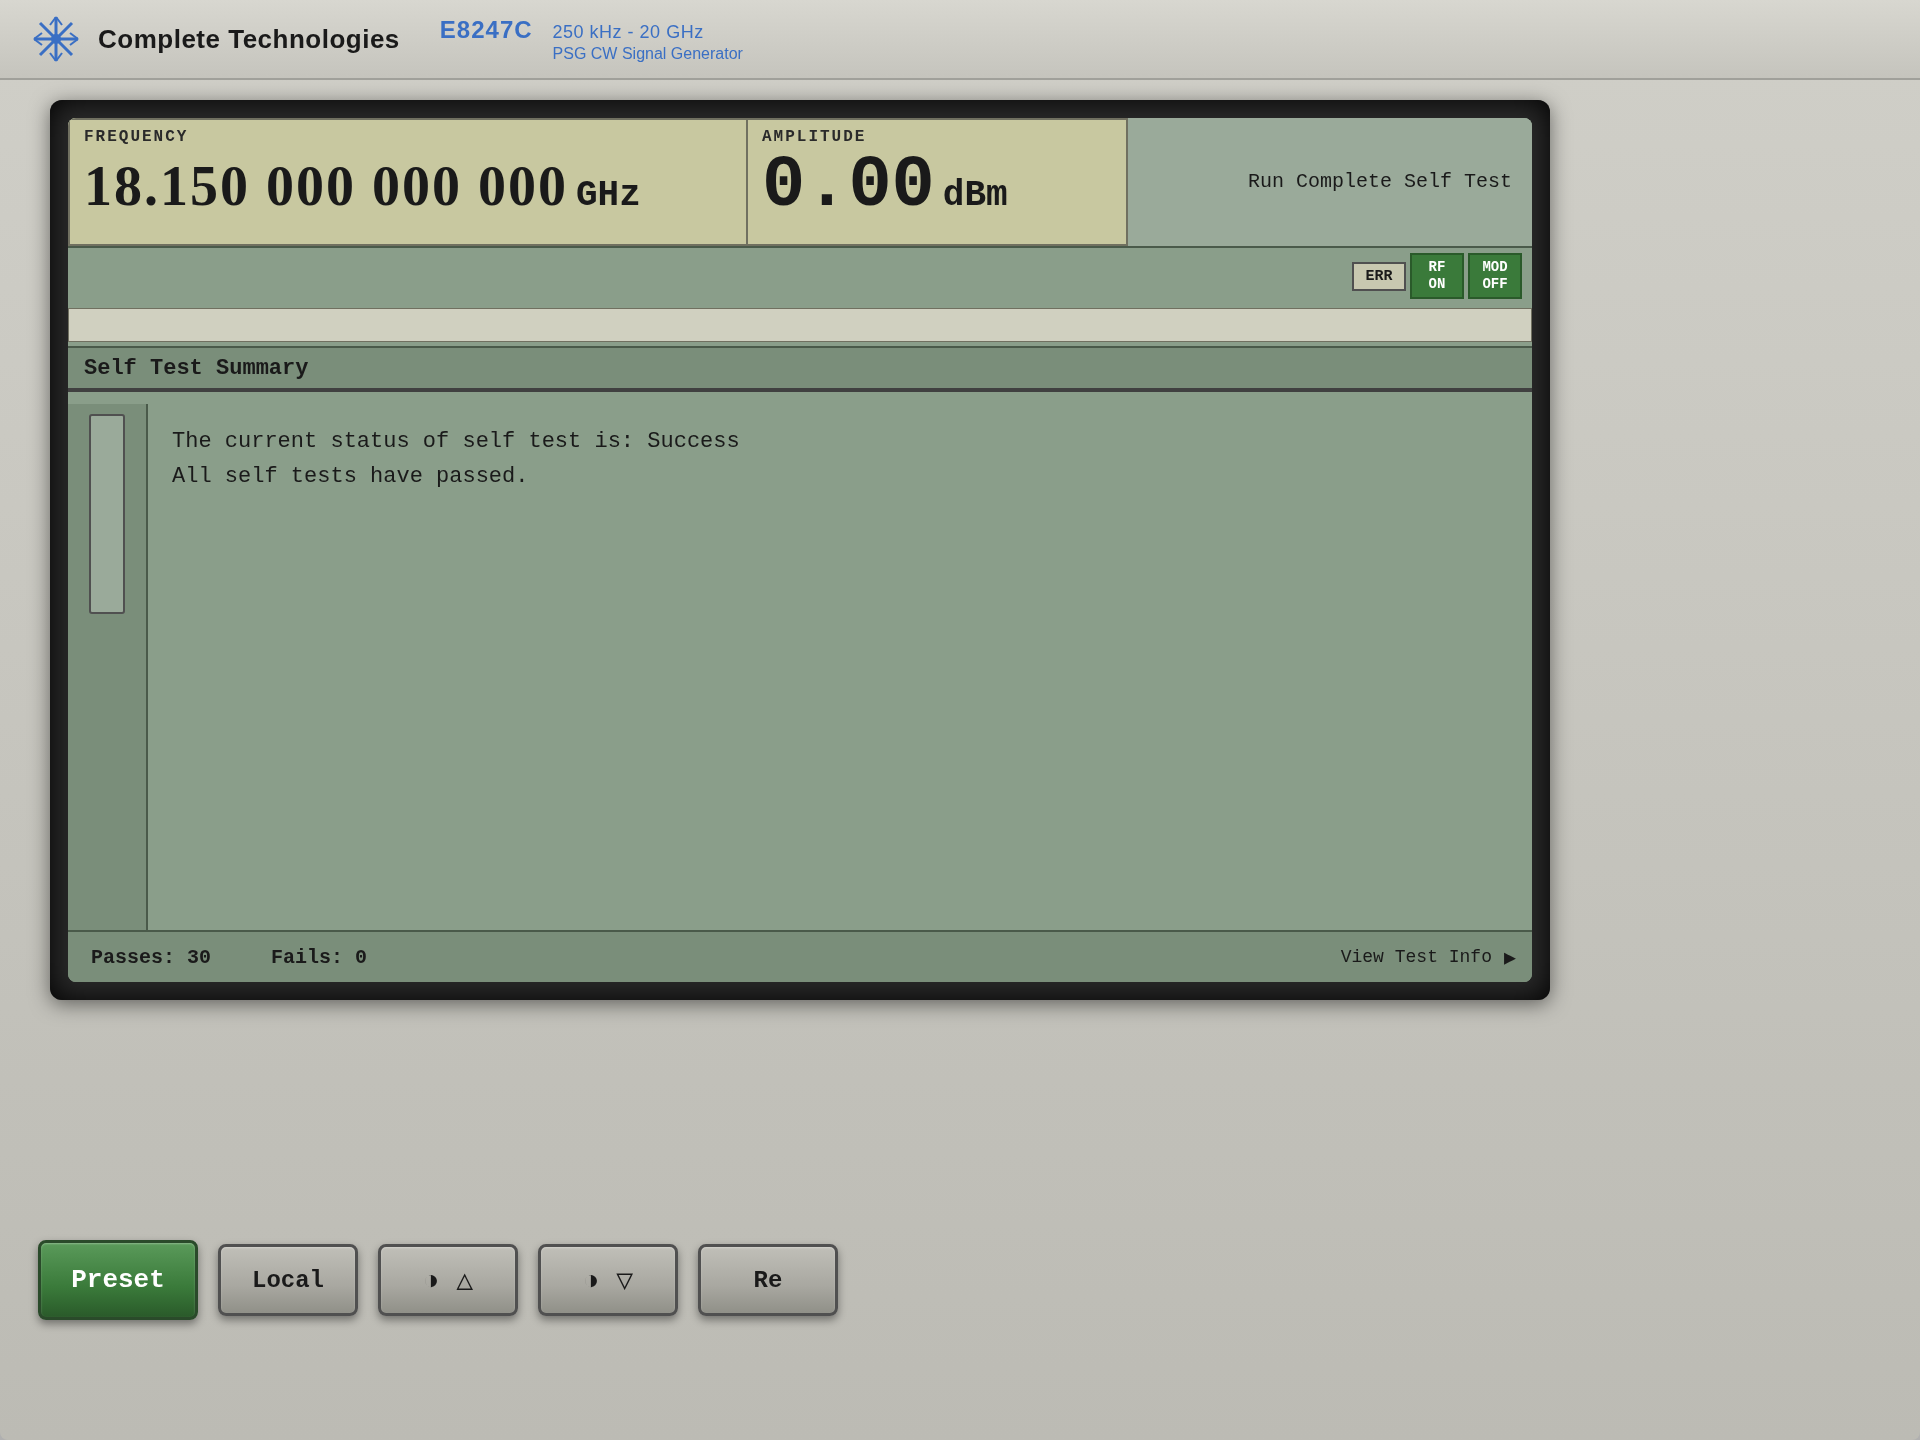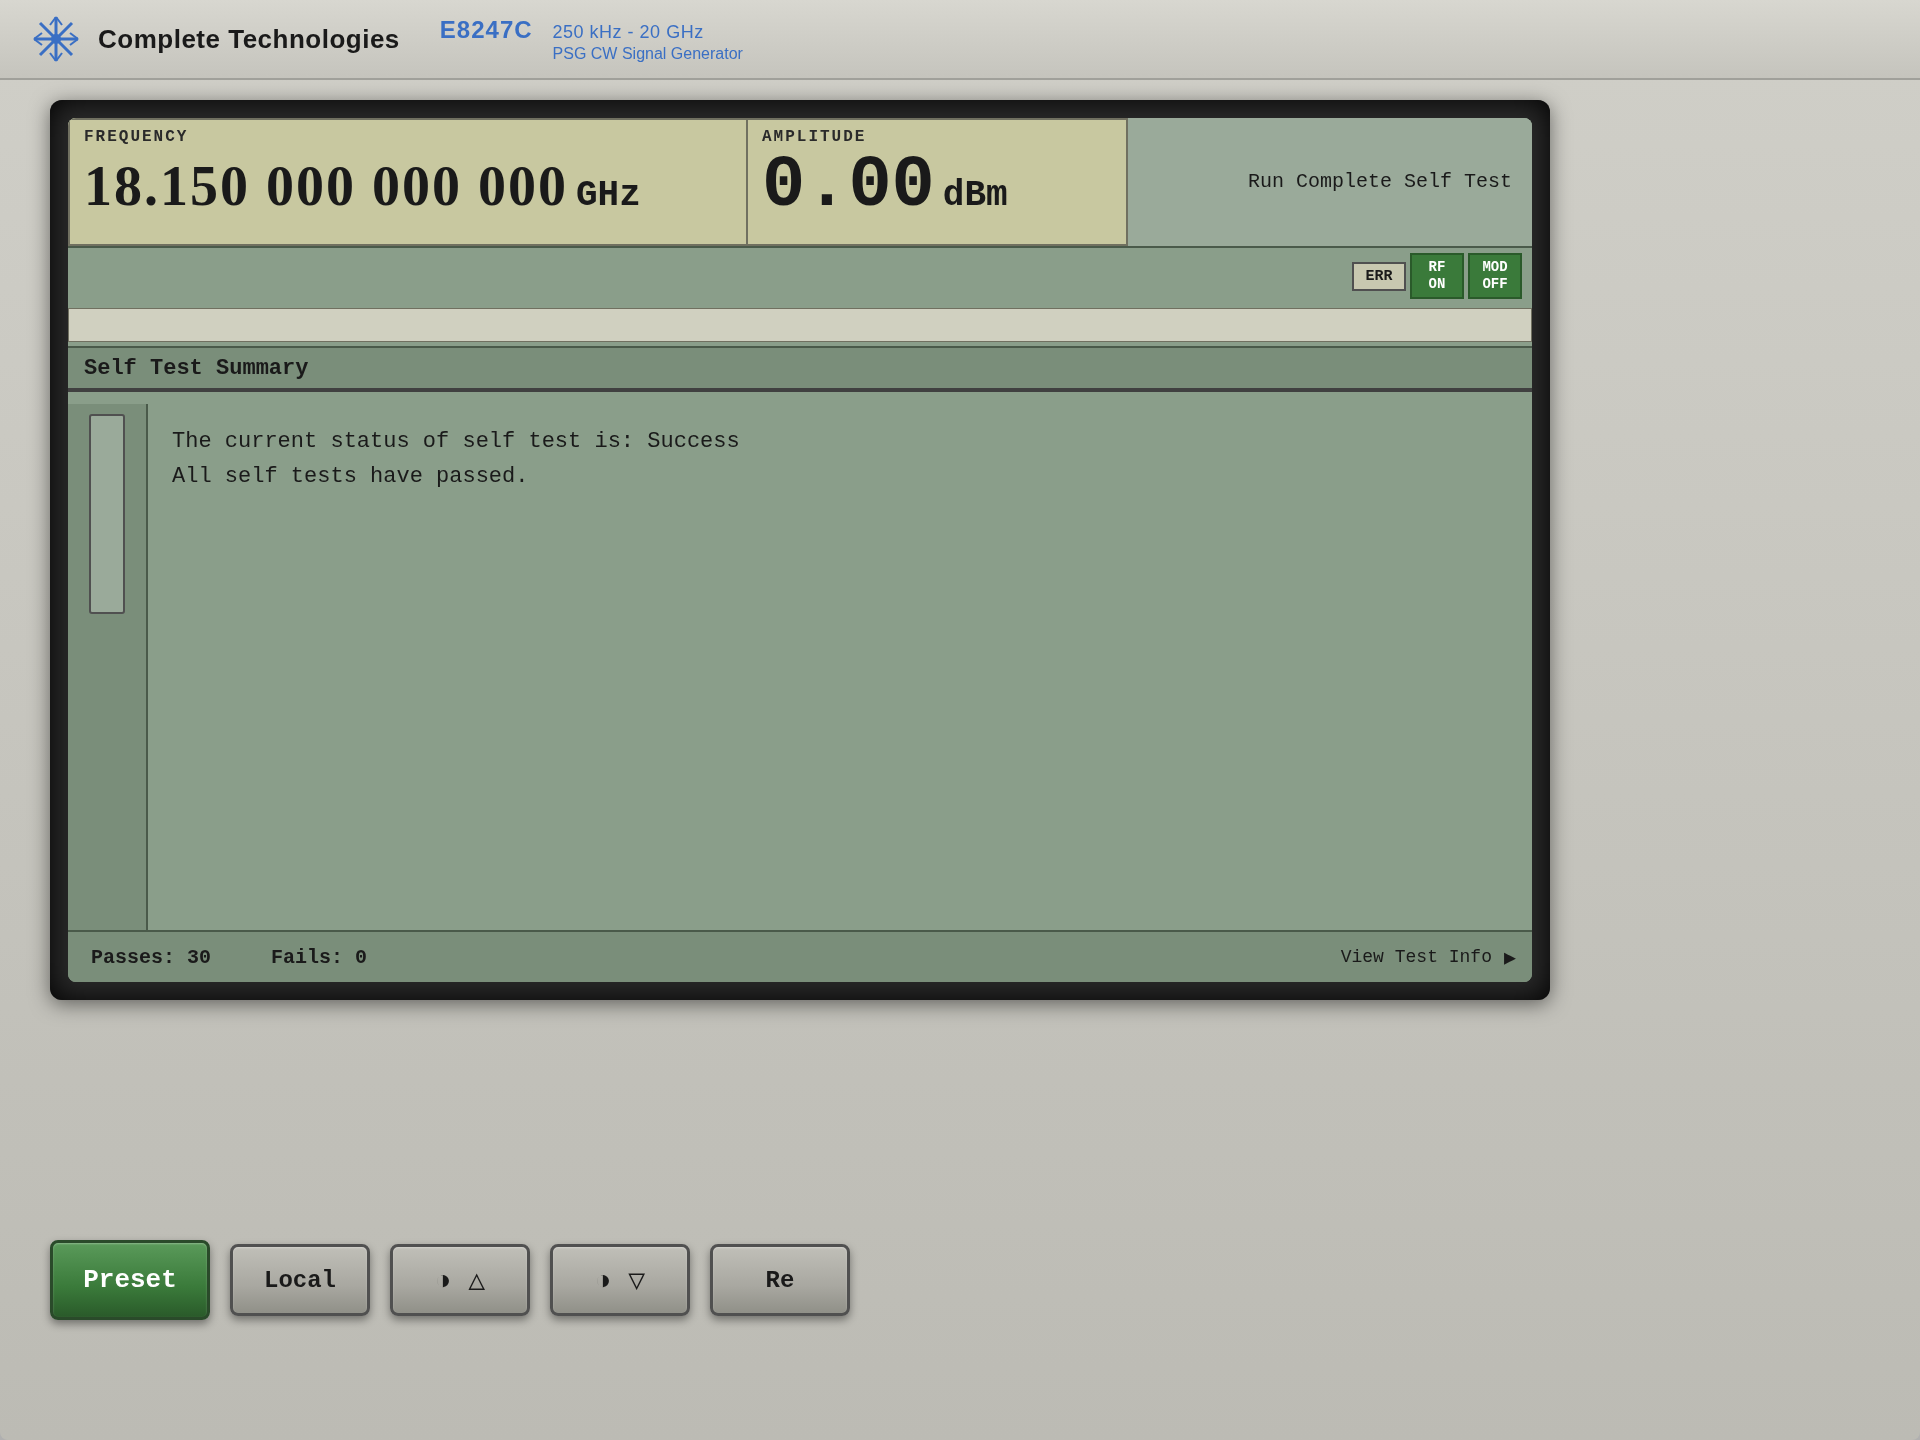--- a/index.html
+++ b/index.html
@@ -307,21 +307,21 @@
       display: flex;
       align-items: center;
       gap: 12px;
       cursor: pointer;
     }
 
     
     .front-panel {
       position: absolute;
       bottom: 40px;
-      left: 50px;
+      left: 38px;
       right: 50px;
       height: 240px;
       display: flex;
       align-items: center;
       gap: 20px;
     }
 
     .front-btn {
       display: flex;
       flex-direction: column;

